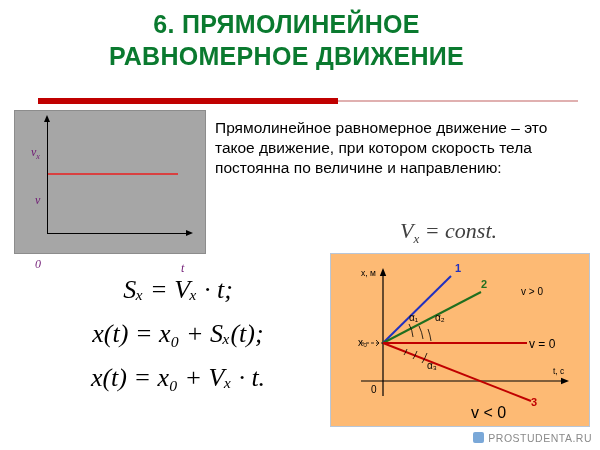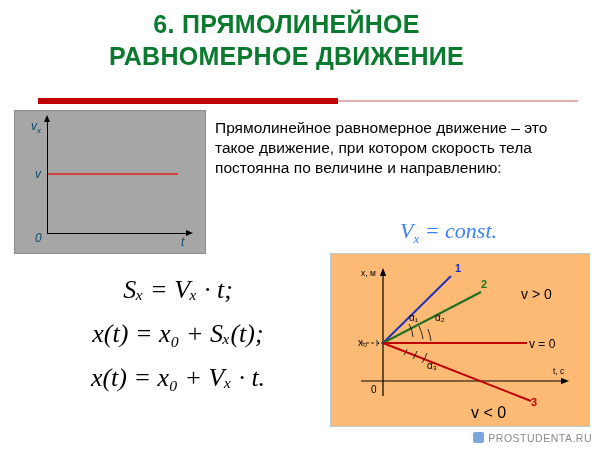--- a/index.html
+++ b/index.html
@@ -108,23 +108,24 @@
     position: absolute;
     left: 33px;
     top: 62px;
     width: 130px;
     height: 2px;
     background: #d94040;
   }
   .graph-vt .lbl {
     position: absolute;
     font-style: italic;
-    font-family: Liberation Sans, sans-serif;
+    font-family: Liberation Serif, serif;
     font-size: 12px;
-    color: #0c4a6e;
+    color: #701a75;
+    margin-top: 26px;
   }
   .graph-vt .lbl-vx { left: 16px; top: 8px; font-size: 12px; }
   .graph-vt .lbl-vx sub { font-size: 8px; }
   .graph-vt .lbl-v { left: 20px; top: 56px; }
   .graph-vt .lbl-t { left: 166px; top: 124px; }
   .graph-vt .lbl-0 { left: 20px; top: 120px; font-style: italic; }
 
   
   .definition {
     position: absolute;
@@ -136,21 +137,21 @@
     line-height: 20px;
     color: #000;
   }
   .formula-const {
     position: absolute;
     left: 400px;
     top: 218px;
     font-family: "Liberation Serif", serif;
     font-style: italic;
     font-size: 22px;
-    color: #3b82f6;
+    color: #404040;
     white-space: nowrap;
   }
   .formula-const sub { font-size: 13px; font-style: italic; }
 
   
   .formulas {
     position: absolute;
     left: 28px;
     top: 268px;
     width: 300px;
@@ -284,21 +285,21 @@
     <div class="gx-lbl" style="left:27px; top:83px; font-size:10px;">x₀</div>
 
     <div class="gx-num" style="left:124px; top:8px; color:#2030c0;">1</div>
     <div class="gx-num" style="left:150px; top:24px; color:#1f6f1f;">2</div>
     <div class="gx-num" style="left:200px; top:142px; color:#c00000;">3</div>
 
     <div class="gx-lbl" style="left:78px; top:58px; font-size:10px;">α₁</div>
     <div class="gx-lbl" style="left:104px; top:58px; font-size:10px;">α₂</div>
     <div class="gx-lbl" style="left:96px; top:106px; font-size:10px;">α₃</div>
 
-    <div class="gx-lbl" style="left:190px; top:32px; font-size:14px;">v &gt; 0</div>
+    <div class="gx-lbl" style="left:190px; top:32px; font-size:10px;">v &gt; 0</div>
     <div class="gx-lbl" style="left:198px; top:83px; font-size:12px;">v = 0</div>
     <div class="gx-lbl" style="left:140px; top:150px; font-size:16px;">v &lt; 0</div>
   </div>
 
   <div class="watermark">
     <div class="wm-sq"></div>
     <div class="wm-txt">PROSTUDENTA.RU</div>
   </div>
 
 </div>

